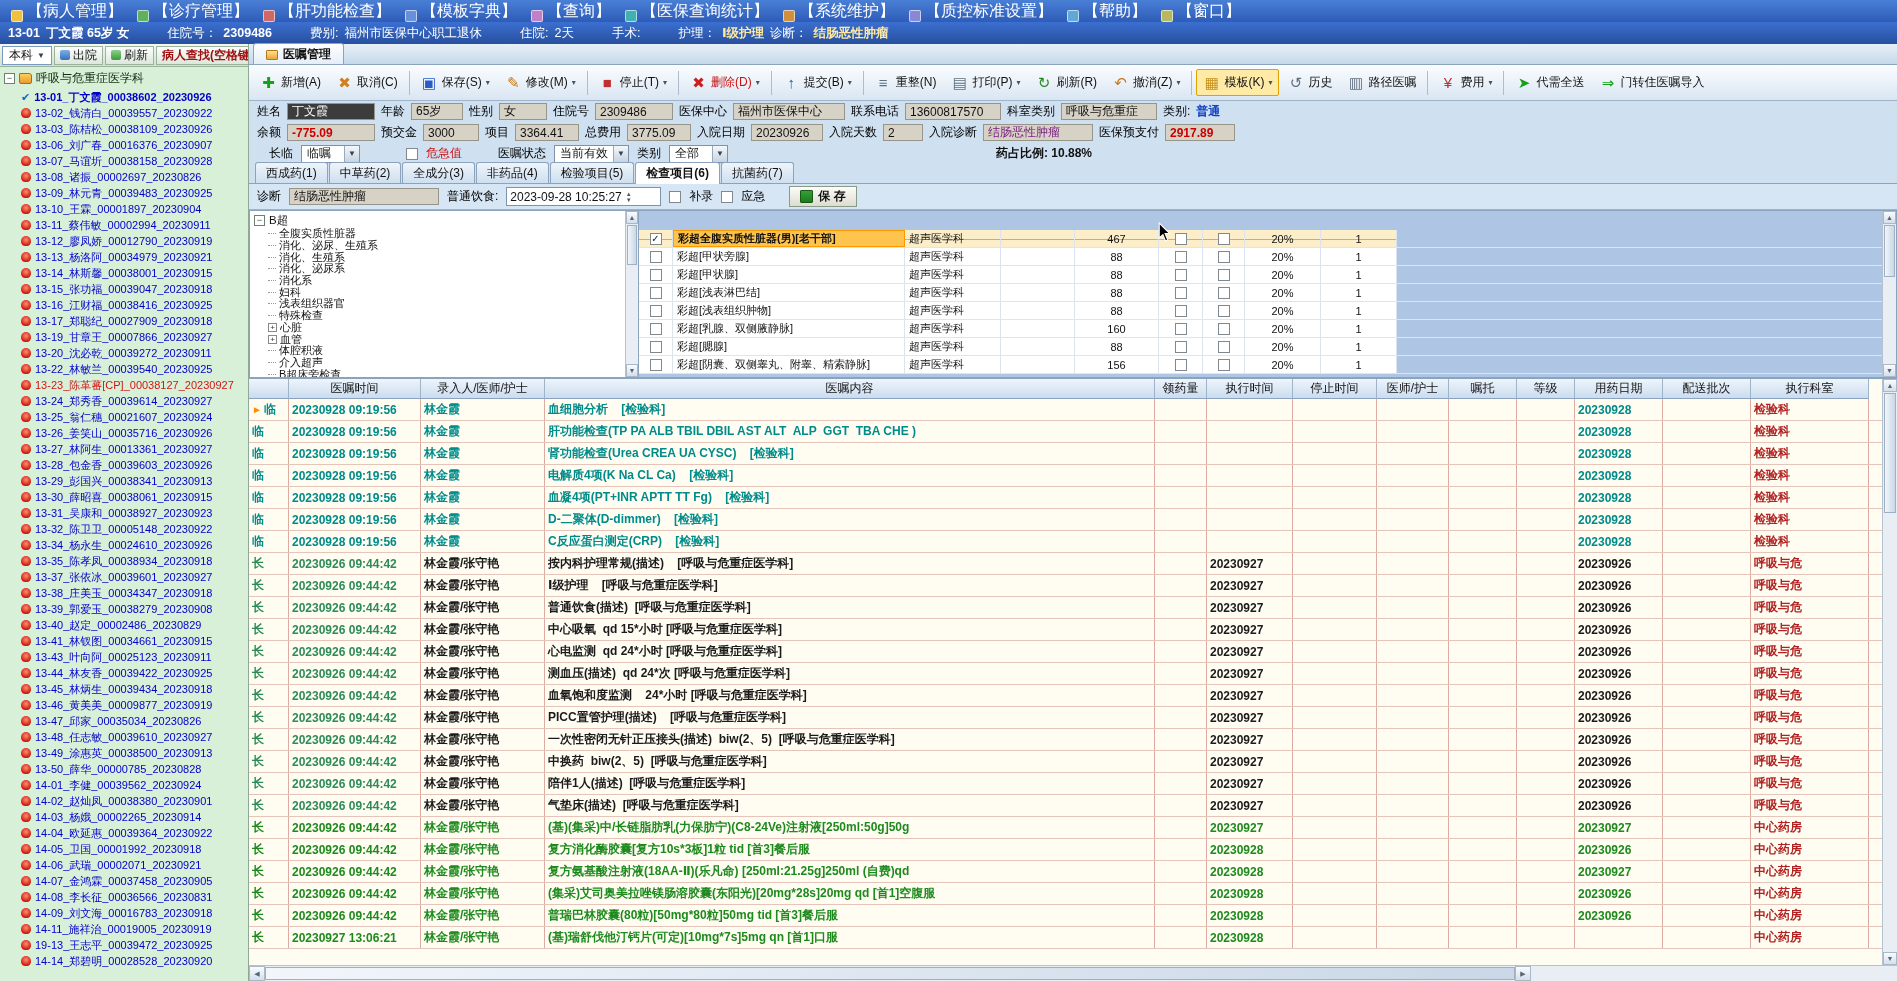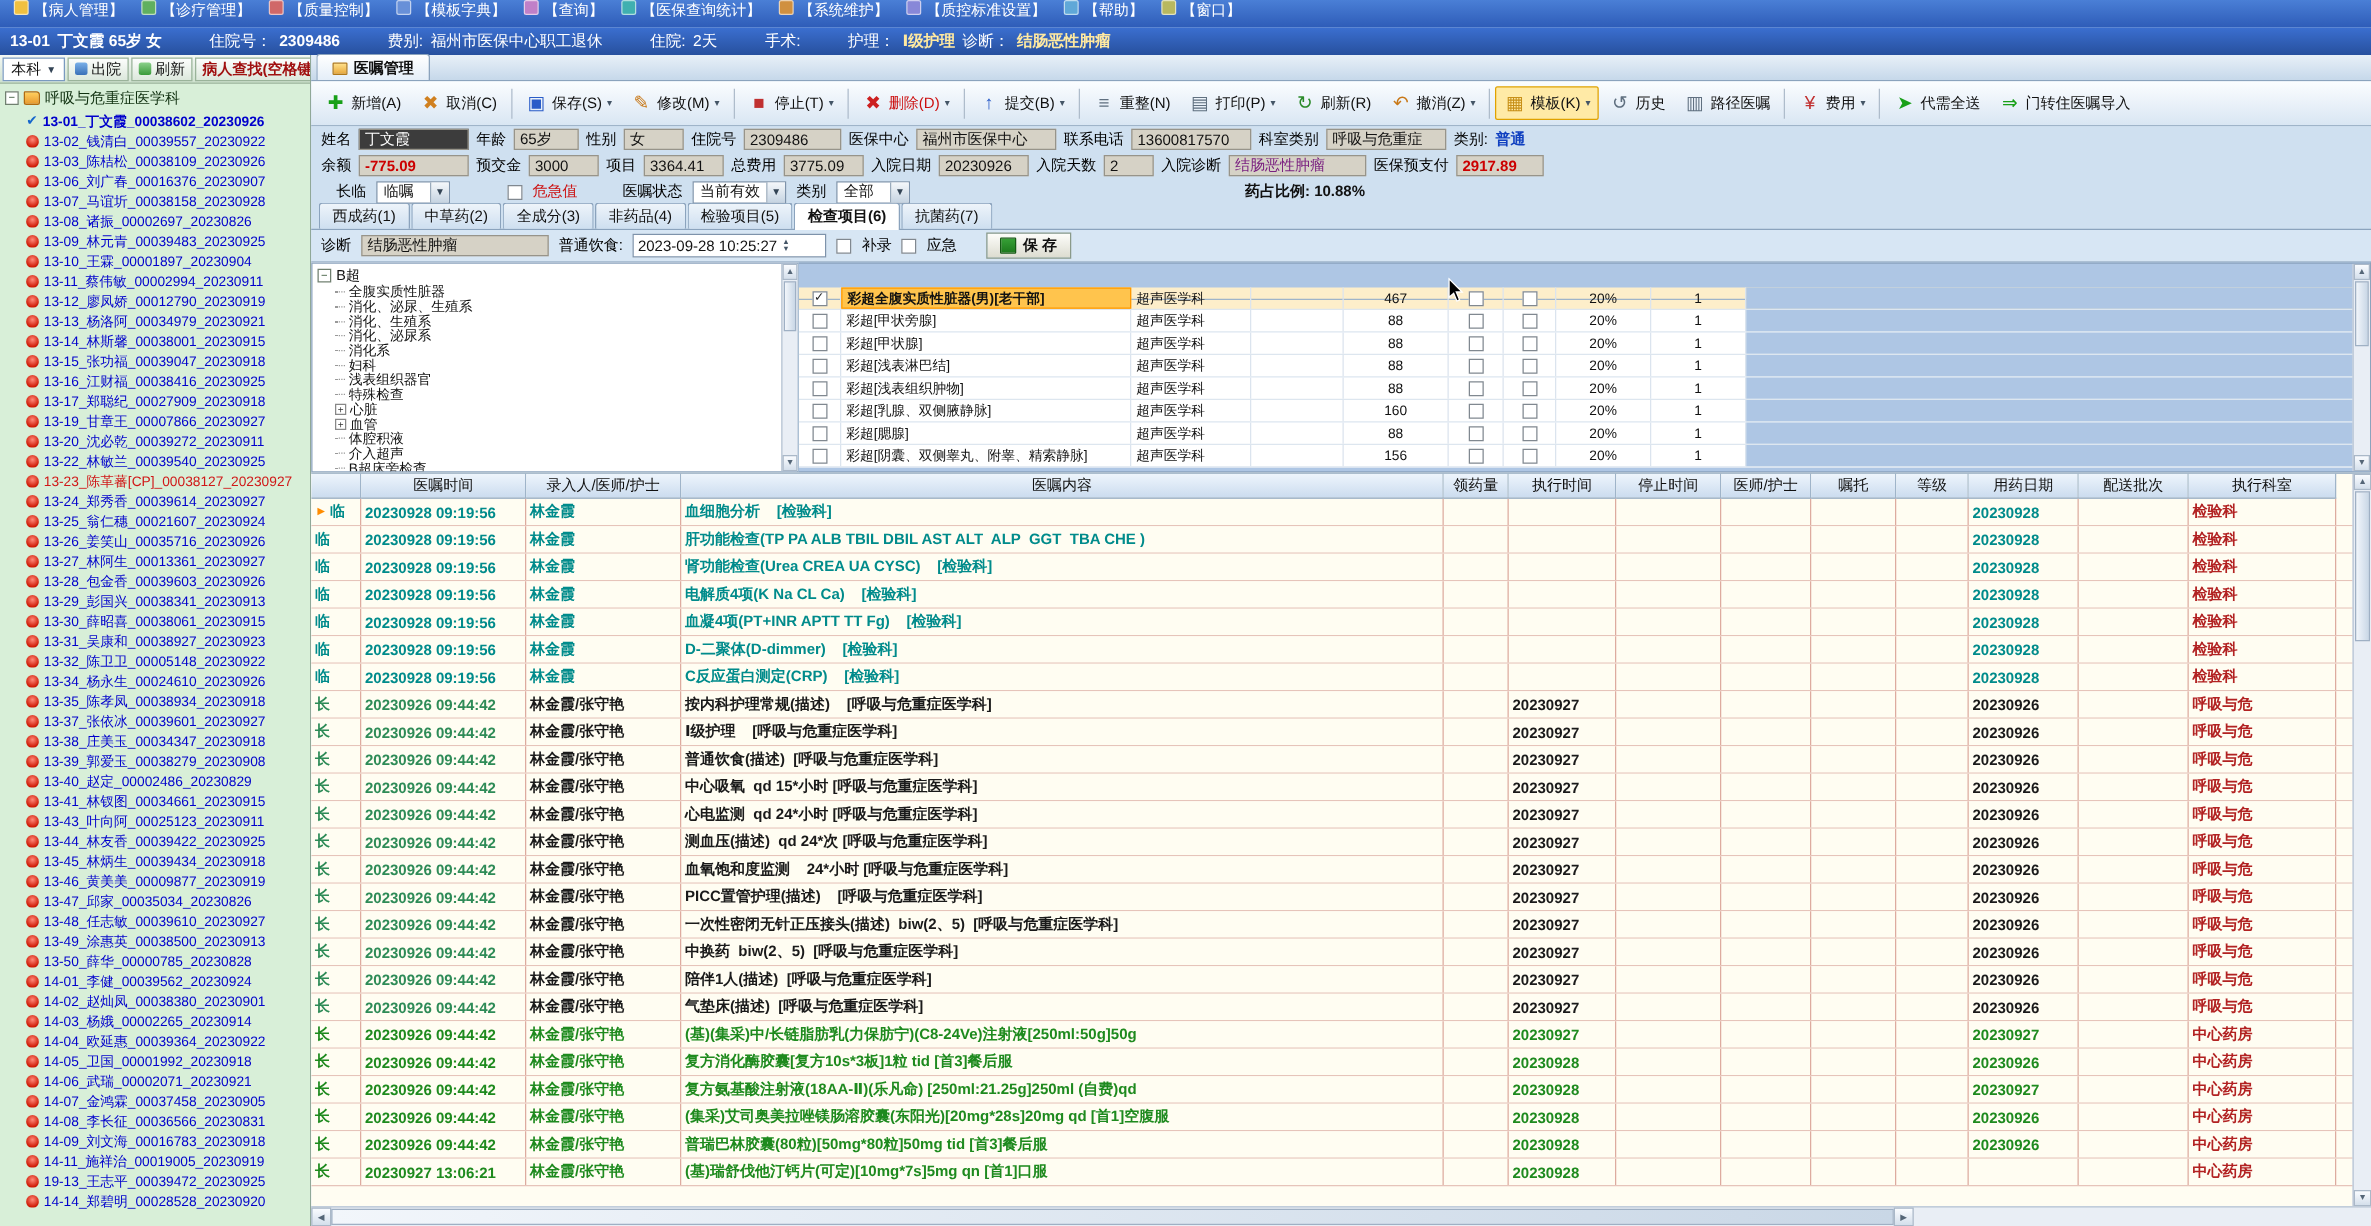--- a/index.html
+++ b/index.html
@@ -1,20 +1,20 @@
 <!DOCTYPE html>
 <html><head>
 <meta charset="utf-8">
 <style>
 *{margin:0;padding:0;box-sizing:border-box;font-family:"Liberation Sans","DejaVu Sans",sans-serif;}
 html,body{width:1897px;height:981px;overflow:hidden;background:#cfe0f0;position:relative;font-size:12px;color:#111;}
 
 
 .menubar{position:absolute;left:0;top:0;width:1897px;height:22px;background:linear-gradient(#4a7fd6,#2e5cb8);display:flex;align-items:center;padding:0 4px;overflow:hidden;}
-.menu-item{color:#fff;display:flex;align-items:flex-start;gap:4px;padding:0 7px;height:100%;font-size:12px;cursor:default;white-space:nowrap;}
+.menu-item{color:#fff;display:flex;align-items:flex-end;gap:4px;padding:0 7px;height:100%;font-size:16px;cursor:default;white-space:nowrap;}
 .menu-ic{width:12px;height:12px;border-radius:2px;border:1px solid rgba(255,255,255,.6);flex:0 0 auto;}
 
 
 .patientbar{position:absolute;left:0;top:22px;width:1897px;height:22px;background:linear-gradient(#3b6fd0,#27509e);color:#fff;display:flex;align-items:center;padding:0 8px;gap:6px;white-space:nowrap;font-size:12.5px;}
 .pb-strong{font-weight:bold;}
 .pb-val{color:#ffe9a0;font-weight:bold;}
 .pb-gap{width:26px;}
 
 
 .sidebar{position:absolute;left:0;top:44px;width:249px;height:937px;background:#d8efd8;border-right:1px solid #90a898;overflow:hidden;}
@@ -137,21 +137,21 @@
     <div class="menu-item">
       <span class="menu-ic" style="background: rgb(240, 192, 64);"></span>
       <span>【病人管理】</span>
     </div>
     <div class="menu-item">
       <span class="menu-ic" style="background: rgb(96, 176, 96);"></span>
       <span>【诊疗管理】</span>
     </div>
     <div class="menu-item">
       <span class="menu-ic" style="background: rgb(208, 104, 104);"></span>
-      <span>【质量控制】</span>
+      <span>【肝功能检查】</span>
     </div>
     <div class="menu-item">
       <span class="menu-ic" style="background: rgb(104, 144, 216);"></span>
       <span>【模板字典】</span>
     </div>
     <div class="menu-item">
       <span class="menu-ic" style="background: rgb(192, 128, 200);"></span>
       <span>【查询】</span>
     </div>
     <div class="menu-item">

